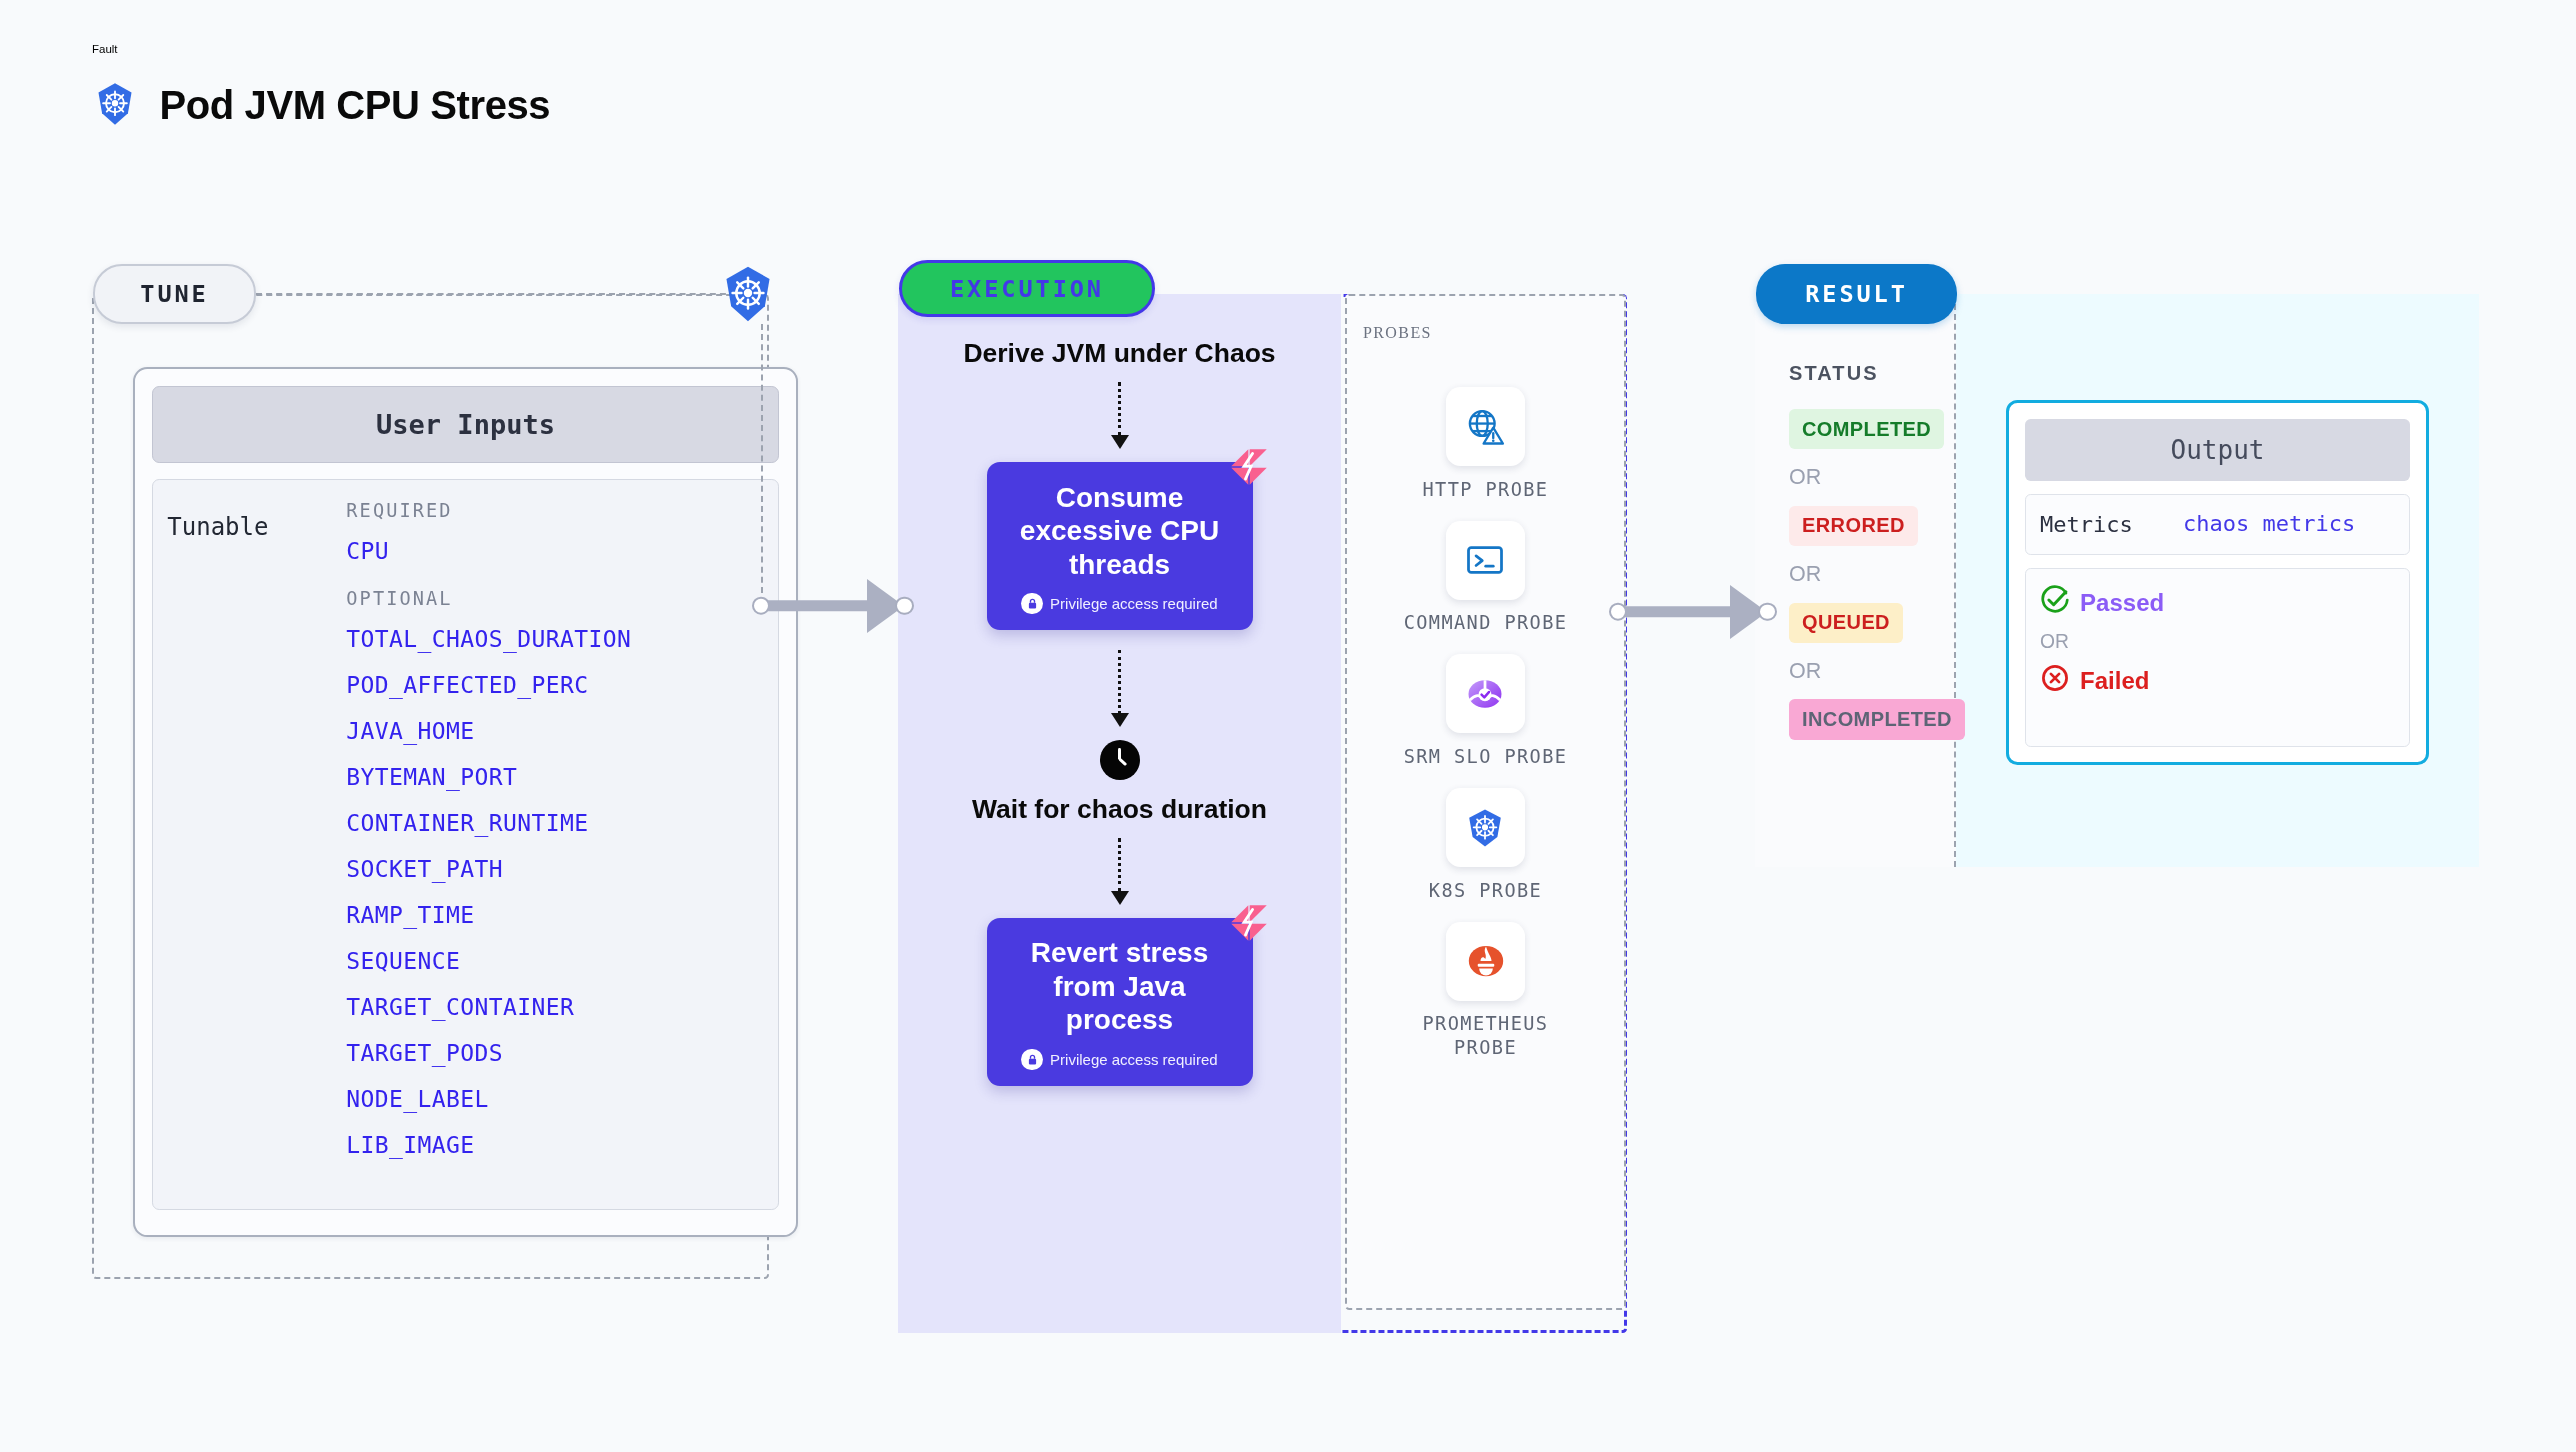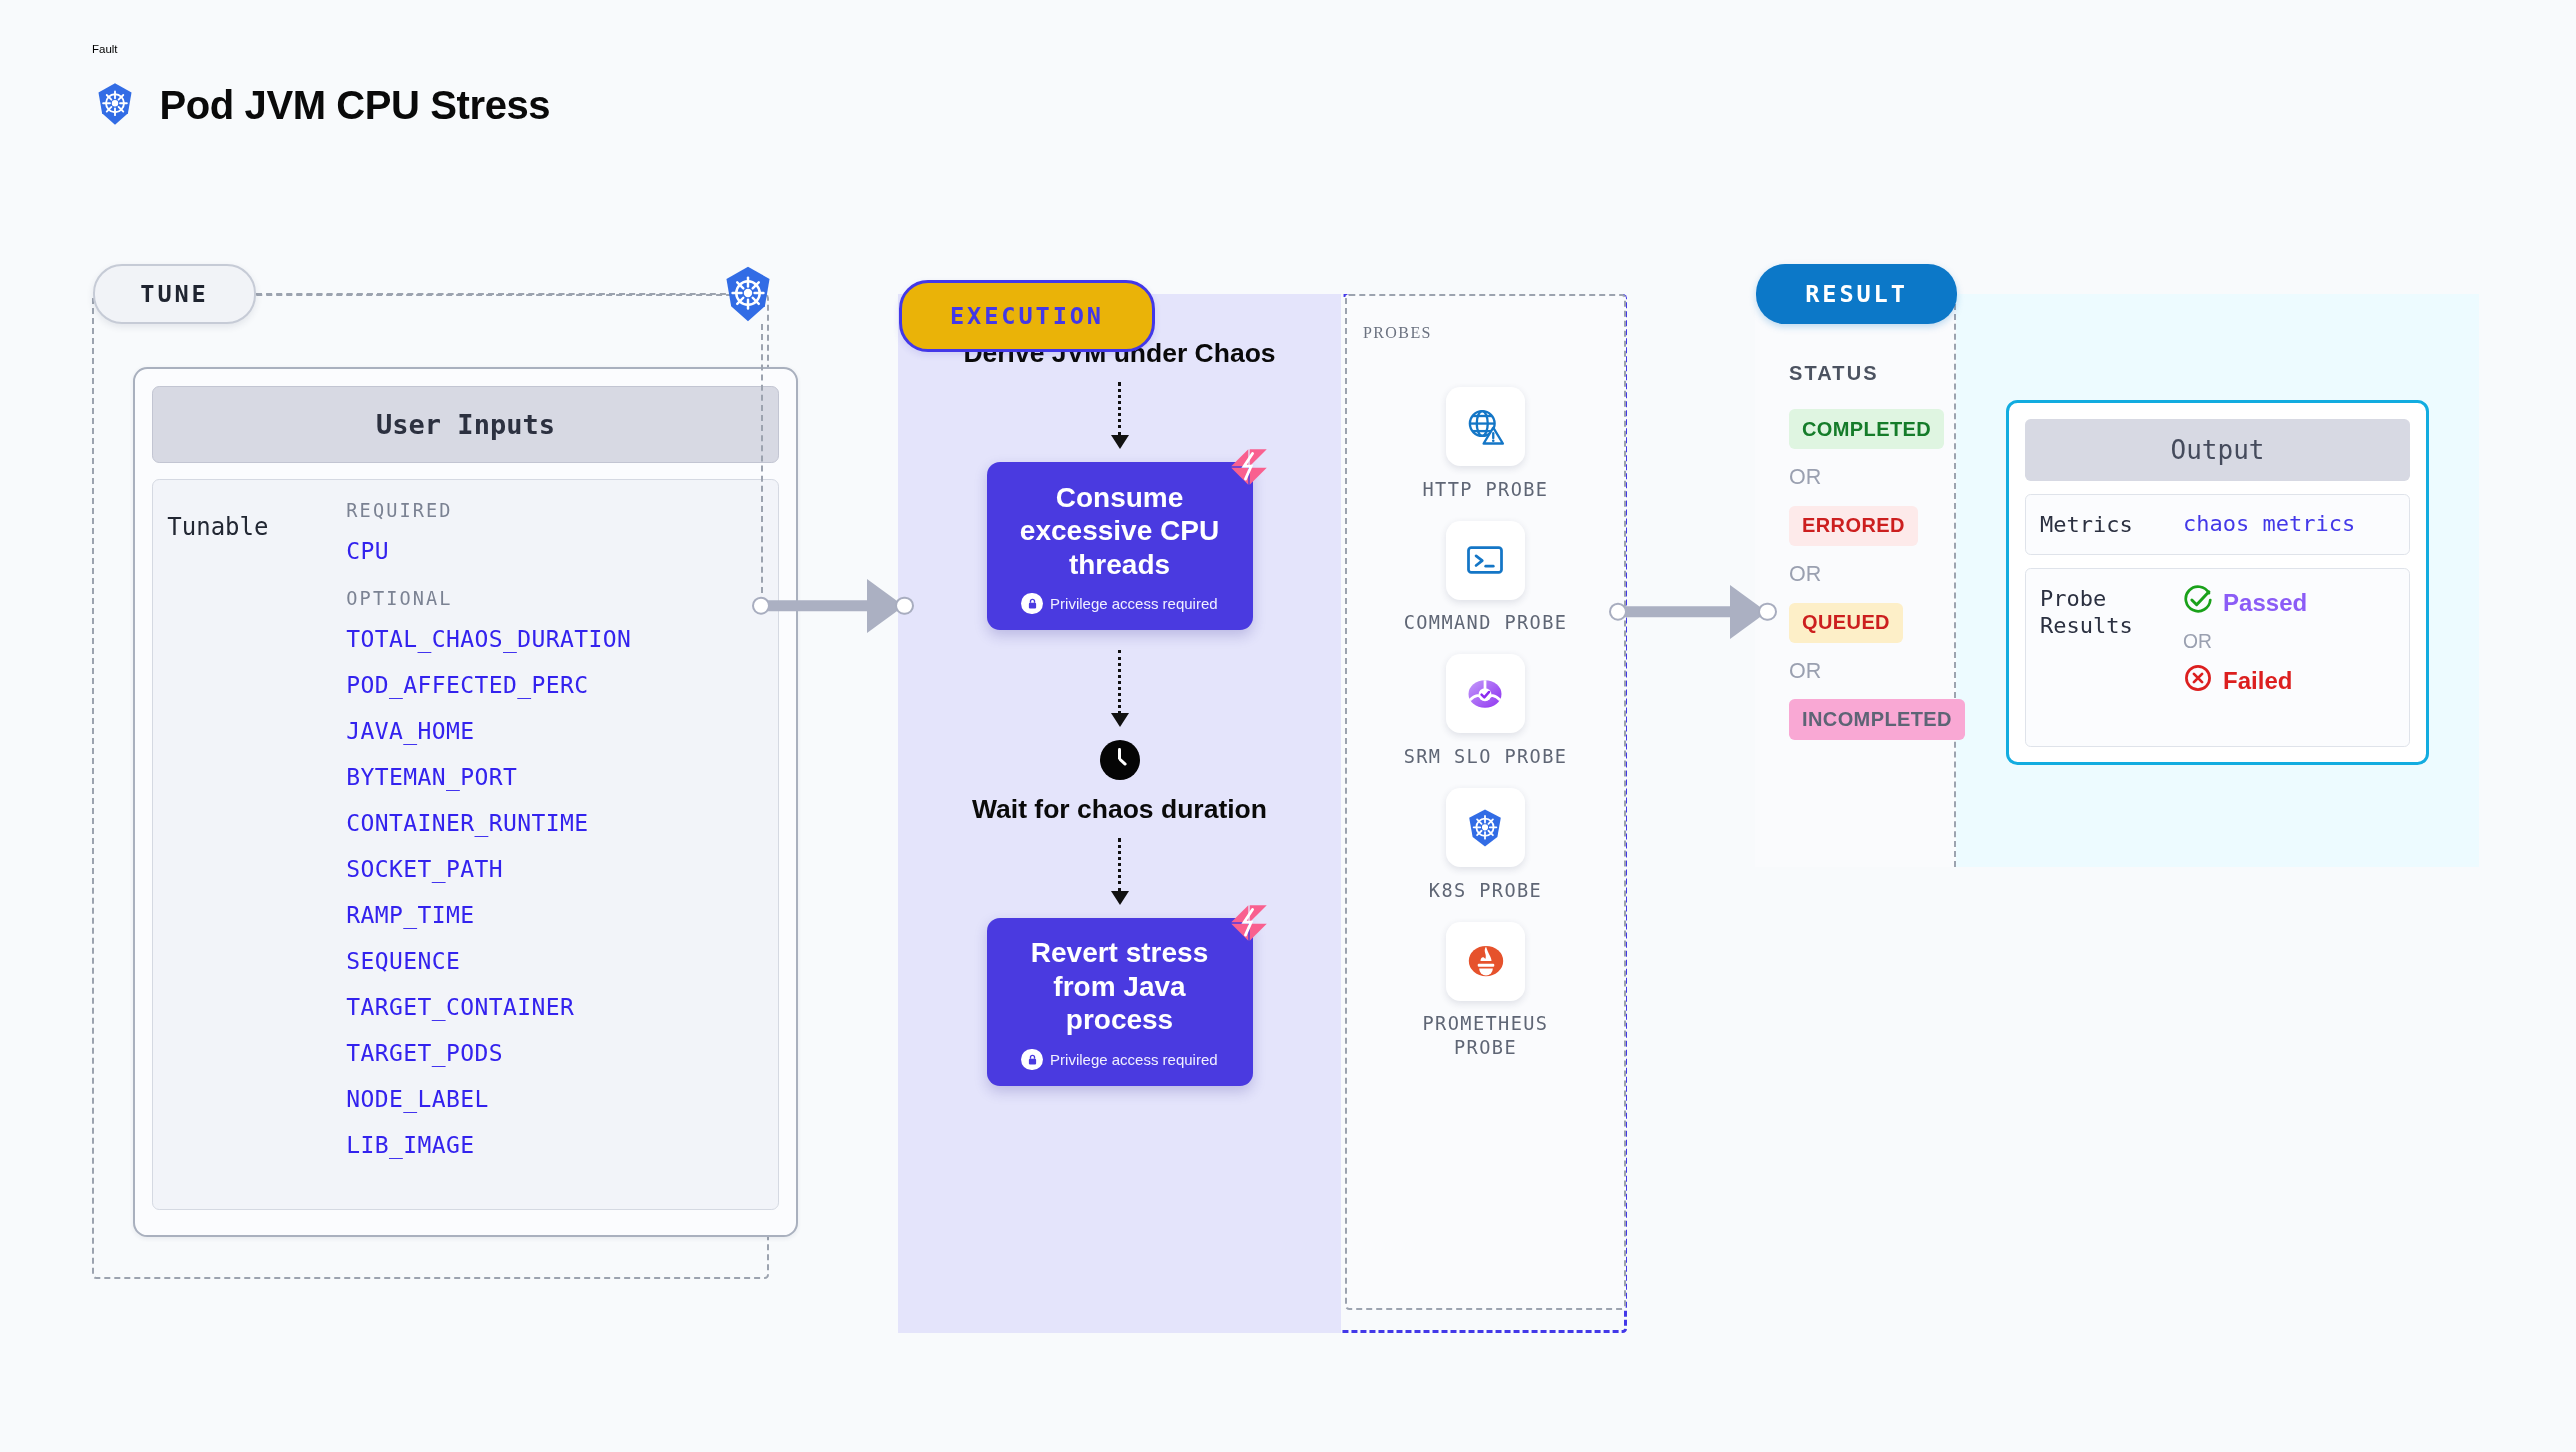--- a/index.html
+++ b/index.html
@@ -175,23 +175,23 @@
     border-radius: 4.3px;
   }
   #execution-fill {
     position: absolute;
     left: 898px; top: 294px;
     width: 443px; height: 1039px;
     background: #e4e4fb;
     z-index: 1;
   }
   #execution-badge {
-    left: 899px; top: 280px;
-    width: 256px; height: 72px;
-    background: #eab308;
+    left: 899px; top: 260px;
+    width: 256px; height: 57px;
+    background: #22c55e;
     border: 3.6px solid #4338e8;
     color: #4338e8;
     box-shadow: 0 2.9px 7.2px rgba(60,50,190,0.12);
   }
   #exec-flow {
     position: absolute;
     left: 898px; top: 337px;
     width: 443px;
     z-index: 10;
     display: flex;
@@ -720,21 +720,20 @@
 
 <div id="output-card">
   <div id="output-header">Output</div>
 
   <div class="output-row">
     <div class="output-row-label">Metrics</div>
     <div class="output-metrics-value">chaos metrics</div>
   </div>
 
   <div class="output-row" style="height:179px;">
-    <div class="output-row-label">Probe Results</div>
     <div>
       <div class="probe-result-line pr-pass">
         <span>
           <svg width="30" height="30" viewBox="0 0 44 44">
             <path d="M38 12 A18 18 0 1 0 40 22" stroke="#1aa11a" stroke-width="4" fill="none" stroke-linecap="round"></path>
             <path d="M13 22 L20 29 L38 10" stroke="#1aa11a" stroke-width="4.4" fill="none" stroke-linecap="round" stroke-linejoin="round"></path>
           </svg>
         </span>
         <span>Passed</span>
       </div>

